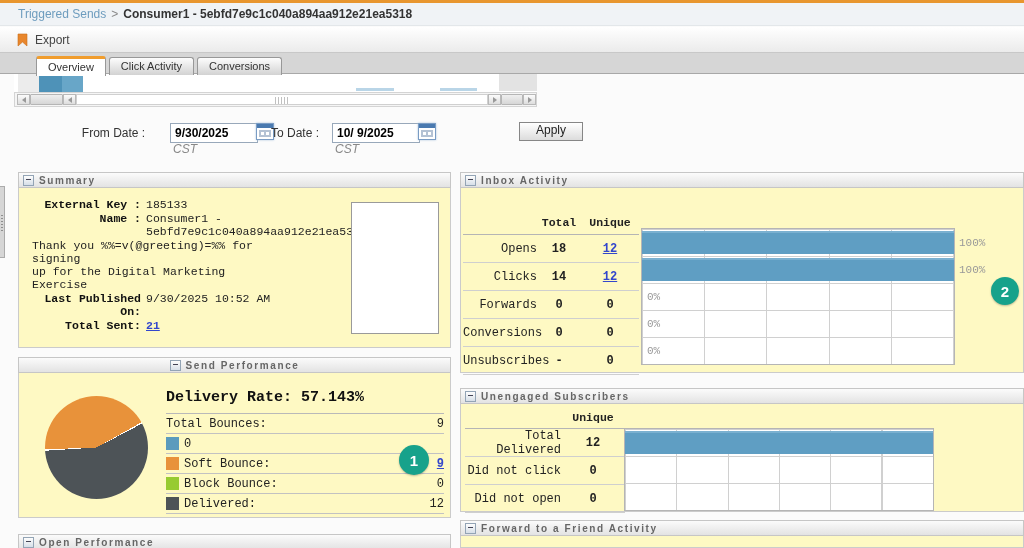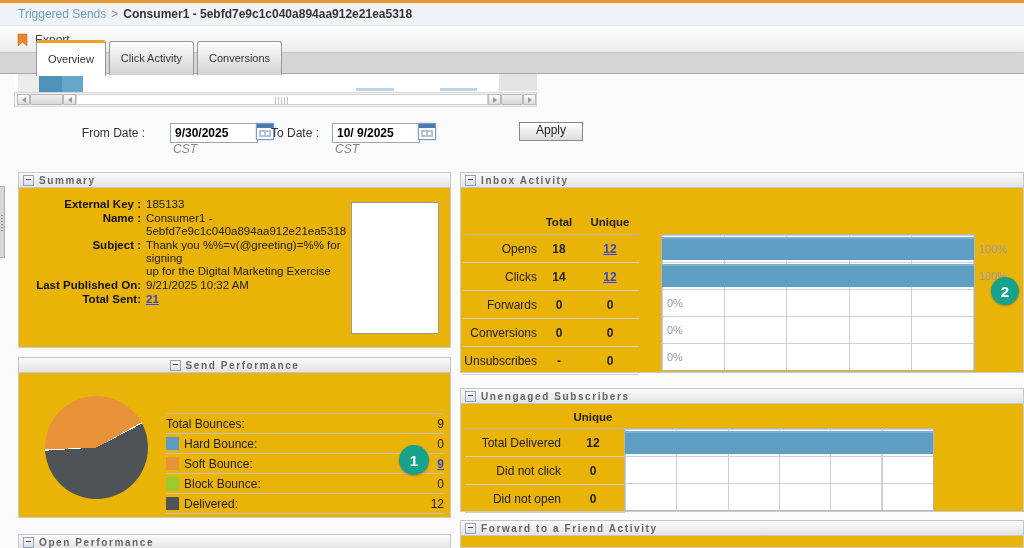--- a/index.html
+++ b/index.html
@@ -11,21 +11,21 @@
   #crumbbar{left:0;top:3px;width:1024px;height:23px;background:#f0f3f6;border-bottom:1px solid #e3e7ea;
             line-height:22px;padding-left:18px;box-sizing:border-box;}
   .crumb-link{color:#6d9cbe;text-decoration:none;cursor:pointer;}
   .crumb-sep{color:#888;margin:0 5px;}
   .crumb-cur{font-weight:bold;color:#333;}
   #exportbar{left:0;top:27px;width:1024px;height:25px;background:linear-gradient(#ffffff,#ebebeb);
              display:flex;align-items:center;padding-left:16px;gap:6px;color:#444;cursor:pointer;}
   #tabstrip{left:0;top:52px;width:1024px;height:22px;background:#d6d6d6;border-top:1px solid #c8c8c8;
             border-bottom:1px solid #a8a8a8;box-sizing:border-box;}
   #tabs{left:36px;top:54px;height:21px;display:flex;align-items:flex-end;gap:3px;z-index:3;}
-  .tab{height:17px;line-height:17px;padding:8px 11px;font-size:11px;color:#333;cursor:pointer;
+  .tab{height:17px;line-height:17px;padding:0 11px;font-size:11px;color:#333;cursor:pointer;
        background:linear-gradient(#fdfdfd,#d2d2d2);border:1px solid #989898;border-bottom:none;
        border-radius:3px 3px 0 0;}
   .tab.active{background:#ffffff;border-top:3px solid #f09d2e;height:17px;margin-bottom:-1px;z-index:4;}
   
   #wchart{left:14px;top:74px;width:523px;height:18px;background:#fff;}
   .tl-cell{left:18px;top:74px;width:21px;height:18px;background:#ececec;}
   .tl-bar1{left:39px;top:74px;width:23px;height:18px;background:#4e92b8;}
   .tl-bar2{left:62px;top:74px;width:21px;height:18px;background:#68a6c8;}
   .tl-mini1{left:356px;top:88px;width:38px;height:3px;background:#b9d5e7;}
   .tl-mini2{left:440px;top:88px;width:37px;height:3px;background:#b9d5e7;}
@@ -54,21 +54,21 @@
   #applybtn{left:519px;top:122px;width:62px;height:17px;border:1px solid #868686;
             background:linear-gradient(#ffffff,#dcdcdc);text-align:center;line-height:15px;font-size:12px;cursor:pointer;}
   
   #splitter{left:0;top:186px;width:5px;height:72px;background:#d6d6d6;border:1px solid #ababab;border-left:none;box-sizing:border-box;cursor:col-resize;}
   #splitter::after{content:"";position:absolute;left:1px;top:28px;width:2px;height:16px;
       background:repeating-linear-gradient(to bottom,#8f8f8f 0 1px,transparent 1px 3px);}
   
   .phdr{height:16px;box-sizing:border-box;background:linear-gradient(#fbfbfb,#e3e3e3);
         border:1px solid #c6c6c6;display:flex;align-items:center;gap:5px;padding:0 4px;
         font-size:10px;font-weight:bold;letter-spacing:1.6px;color:#666;}
-  .pbody{background:#eab308;border:1px solid #cbcbcb;border-top:none;box-sizing:border-box;}
+  .pbody{background:#fef9c3;border:1px solid #cbcbcb;border-top:none;box-sizing:border-box;font-family:Liberation Mono, monospace;}
   .colic{width:9px;height:9px;border:1px solid #93a4b5;background:linear-gradient(#fdfdfd,#d7dfe8);
          position:relative;flex:none;cursor:pointer;}
   .colic::after{content:"";position:absolute;left:2px;right:2px;top:3px;height:1px;background:#445;}
   
   .srow{display:flex;margin-bottom:1px;}
   .slbl{width:114px;text-align:right;font-weight:bold;font-size:11.5px;line-height:13px;color:#111;flex:none;}
   .sval{width:224px;padding-left:5px;font-size:11.5px;line-height:13px;white-space:pre-line;}
   a.datalink{color:#3347cc;text-decoration:underline;font-weight:bold;cursor:pointer;}
   #preview{left:332px;top:14px;width:86px;height:130px;border:1px solid #9a9a9a;background:#fff;}
   
@@ -167,50 +167,49 @@
     <div class="srow">
         <div class="slbl">External Key :</div>
         <div class="sval">185133</div>
       </div>
     <div class="srow">
         <div class="slbl">Name :</div>
         <div class="sval">Consumer1 -
 5ebfd7e9c1c040a894aa912e21ea5318</div>
       </div>
     <div class="srow">
-        <div class="slbl">Subject :</div>
         <div class="sval">Thank you %%=v(@greeting)=%% for signing
 up for the Digital Marketing Exercise</div>
       </div>
     <div class="srow">
         <div class="slbl">Last Published On:</div>
-        <div class="sval">9/21/2025 10:32 AM</div>
+        <div class="sval">9/30/2025 10:52 AM</div>
       </div>
     <div class="srow">
         <div class="slbl">Total Sent:</div>
         <div class="sval"><a class="datalink">21</a></div>
       </div>
   </div>
   <div class="abs" id="preview"></div>
 </div>
 
 <div class="abs phdr" style="left:18px;top:357px;width:433px;justify-content:center;">
   <span class="colic"></span>
   <span>Send Performance</span>
 </div>
 <div class="abs pbody" style="left:18px;top:373px;width:433px;height:145px;">
   <div class="abs" id="pie" style="background: conic-gradient(from 268deg, rgb(232, 146, 58) 0deg, rgb(232, 146, 58) 152.686deg, rgb(255, 255, 255) 152.686deg, rgb(255, 255, 255) 154.286deg, rgb(77, 83, 87) 154.286deg, rgb(77, 83, 87) 358.4deg, rgb(255, 255, 255) 358.4deg, rgb(255, 255, 255) 360deg);"></div>
+  <div class="abs" id="drate">Delivery Rate: 57.143%</div>
   <div class="abs" id="btable">
     <div class="brow">
         <span class="lbl">Total Bounces:</span>
         <span class="val">9</span>
       </div>
     <div class="brow">
         <span class="sw" style="background: rgb(91, 155, 189);"></span>
-        <span class="lbl">Hard Bounce:</span>
         <span class="val">0</span>
       </div>
     <div class="brow">
         <span class="sw" style="background: rgb(232, 146, 58);"></span>
         <span class="lbl">Soft Bounce:</span>
         <a class="datalink val">9</a>
       </div>
     <div class="brow">
         <span class="sw" style="background: rgb(151, 203, 49);"></span>
         <span class="lbl">Block Bounce:</span>
@@ -259,21 +258,21 @@
         <span class="c1">Conversions</span>
         <span class="c2">0</span>
         <span class="c3">0</span>
       </div>
     <div class="trow">
         <span class="c1">Unsubscribes</span>
         <span class="c2">-</span>
         <span class="c3">0</span>
       </div>
   </div>
-  <div class="grid inbox" style="left:180px;top:46px;width:312px;height:135px;margin-left:20px;">
+  <div class="grid inbox" style="left:180px;top:40px;width:312px;height:135px;">
     <div class="hbar" style="top: 2px; width: 100%;"></div>
     <div class="hbar" style="top: 29px; width: 100%;"></div>
     <div class="hbar" style="top: 56px; width: 0%;"></div>
     <div class="hbar" style="top: 83px; width: 0%;"></div>
     <div class="hbar" style="top: 110px; width: 0%;"></div>
     <span class="pct" style="left:317px;top:8px;">100%</span>
     <span class="pct" style="left:317px;top:35px;">100%</span>
     <span class="pct" style="left:5px;top:62px;">0%</span>
     <span class="pct" style="left:5px;top:89px;">0%</span>
     <span class="pct" style="left:5px;top:116px;">0%</span>

